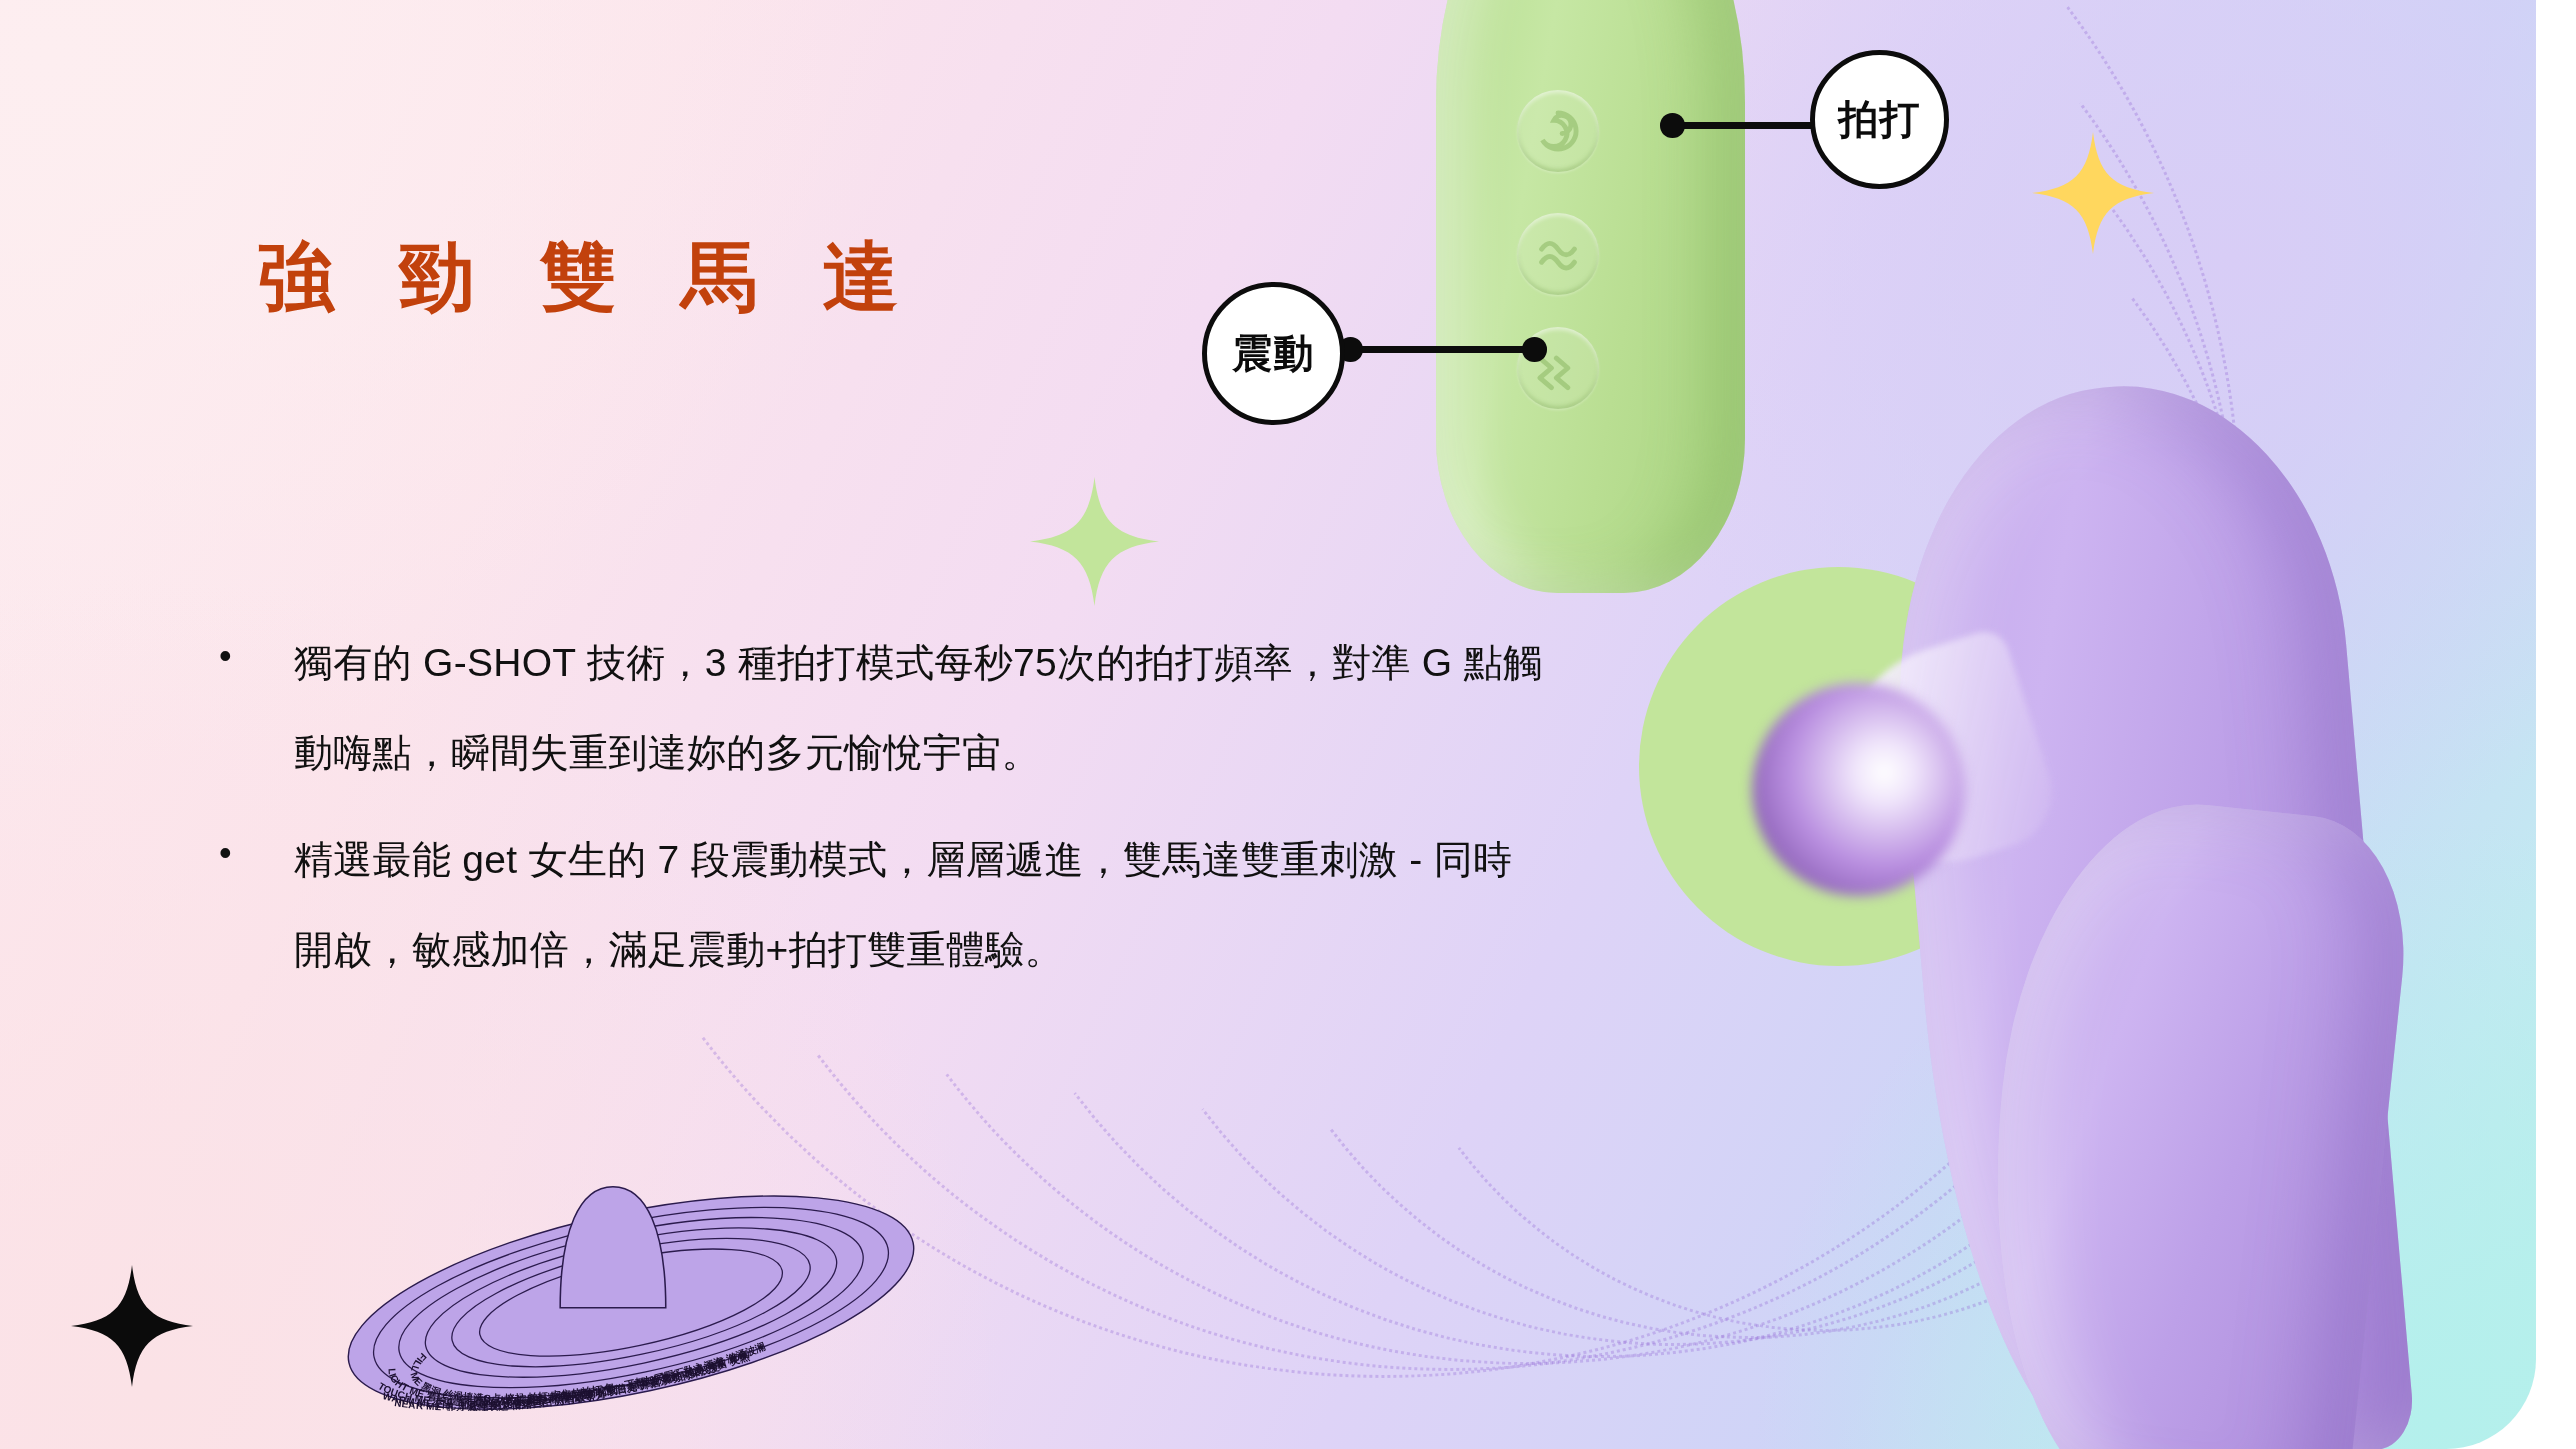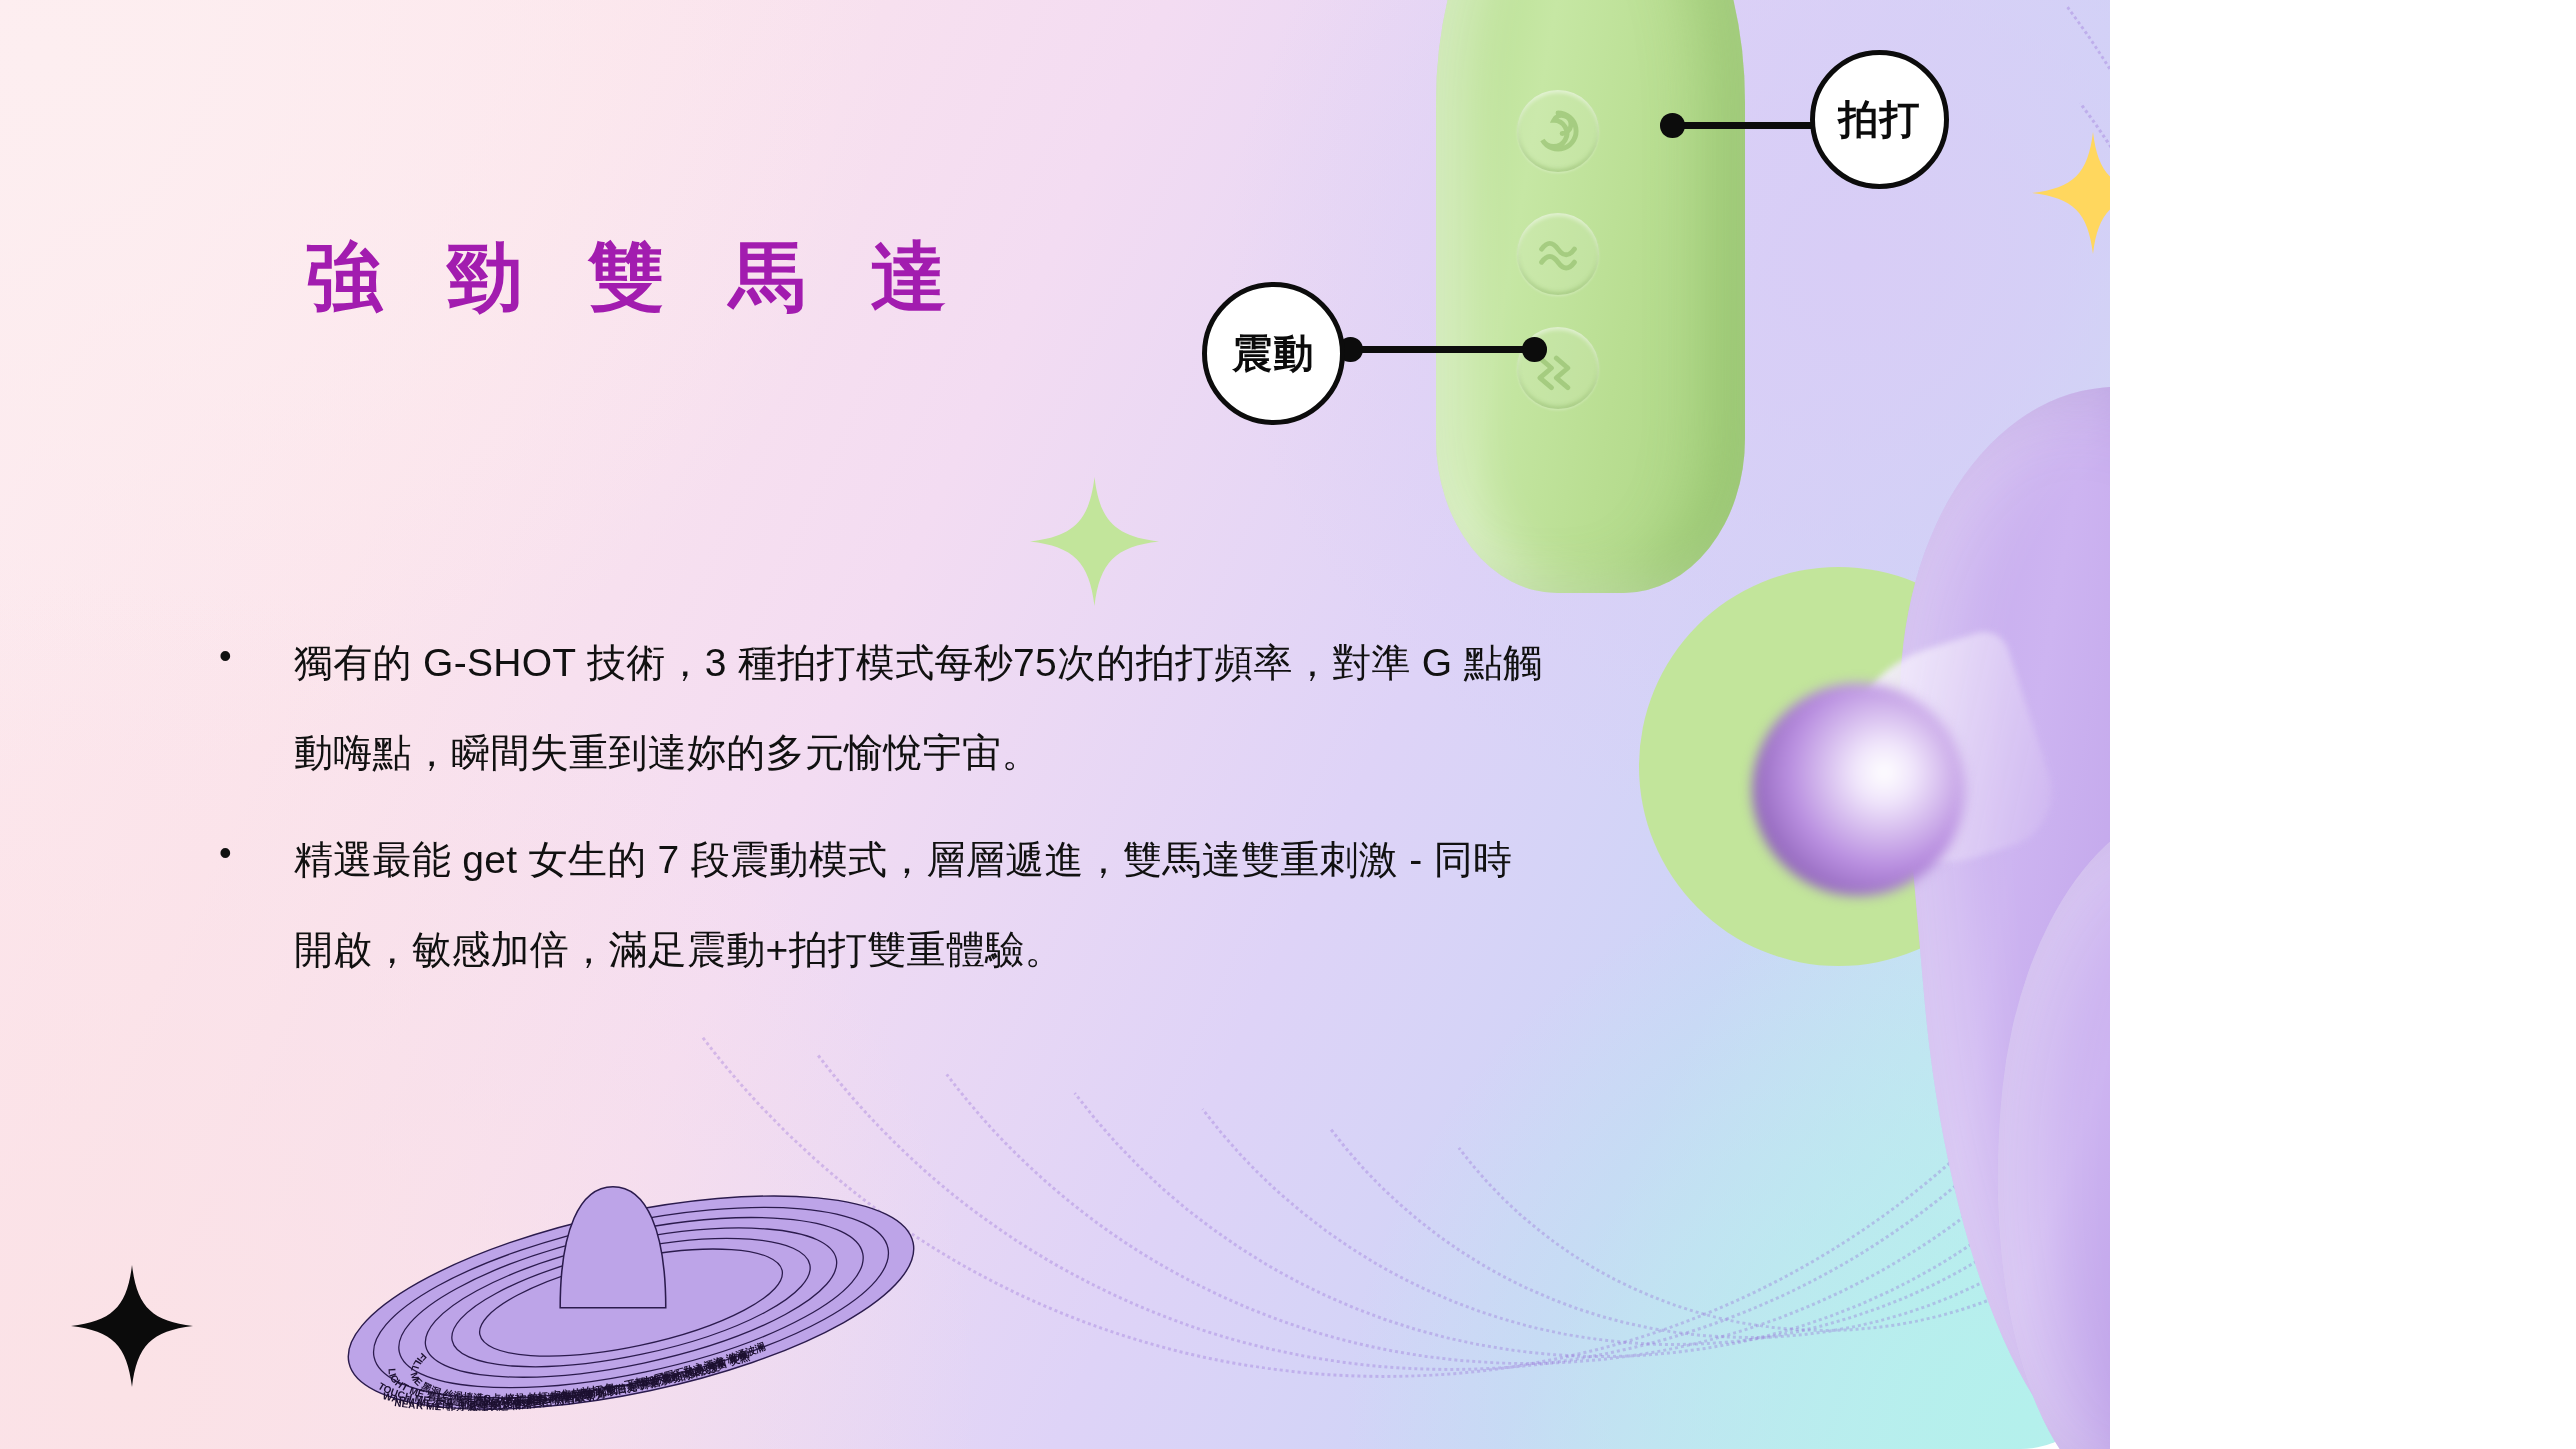--- a/index.html
+++ b/index.html
@@ -1,19 +1,19 @@
 <!DOCTYPE html>
 <html style="font-size:10.3px"><head>
 <meta charset="utf-8">
 <style>
   html,body{margin:0;padding:0;background:#ffffff;}
   body{width:2576px;height:1449px;overflow:hidden;
        font-family:"Liberation Sans","DejaVu Sans",sans-serif;}
 
-  #stage{position:relative;width:2110px;height:1449px;overflow:hidden;background:#fff;}
+  #stage{position:relative;width:2536px;height:1449px;overflow:hidden;background:#fff;}
 
   
   .card{position:absolute;inset:0;overflow:hidden;
         border-radius:0 0 90px 0;
         background:
           radial-gradient(1095px 966px at 96% 98%, #b4f0ec 0%, rgba(180,240,236,0) 62%),
           radial-gradient(966px 902px at 88% 18%, #d8cdf6 0%, rgba(216,205,246,0) 65%),
           radial-gradient(1224px 1159px at 6% 96%, #fbe2e6 0%, rgba(251,226,230,0) 70%),
           radial-gradient(1288px 1095px at 2% 4%, #fdeef0 0%, rgba(253,238,240,0) 66%),
           linear-gradient(115deg,#fdecef 0%,#fbe4ec 22%,#f3dcf2 42%,#ded3f7 62%,#cdd4f7 78%,#c3e8f2 92%,#b8f0ea 100%);}
@@ -51,23 +51,23 @@
   .callout span{font-size:40px;font-weight:700;color:#0b0b0b;letter-spacing:1.3px;
        font-family:"Liberation Sans","DejaVu Sans",sans-serif;}
   .lead{position:absolute;height:7px;background:#0c0c0c;border-radius:3.9px;}
   .lead-dot{position:absolute;width:24.5px;height:24.5px;border-radius:50%;background:#0c0c0c;}
 
   
   .spark{position:absolute;}
   .spark svg{width:100%;height:100%;display:block;}
 
   
-  .title{position:absolute;left:258px;top:227px;font-size:76px;font-weight:700;color:#a21caf;
+  .title{position:absolute;left:258px;top:227px;font-size:76px;font-weight:700;color:#c2410c;
        letter-spacing:22px;white-space:nowrap;
-       font-family:"Liberation Sans","DejaVu Sans",sans-serif;margin-left:48px;}
+       font-family:"Liberation Sans","DejaVu Sans",sans-serif;}
   .subtitle{position:absolute;left:253px;top:442px;font-size:55px;font-weight:700;color:#151515;
        letter-spacing:1.3px;white-space:nowrap;
        font-family:"Liberation Sans","DejaVu Sans",sans-serif;}
   .bullets{position:absolute;left:219px;top:618px;width:1327px;}
   .bullet{display:flex;margin-bottom:16.7px;}
   .bullet .dot{width:75px;flex:0 0 75px;font-size:36px;line-height:75px;color:#111;text-align:left;}
   .bullet .btxt{font-size:39px;line-height:90px;color:#111;font-weight:500;letter-spacing:0.3px;
        font-family:"Liberation Sans","DejaVu Sans",sans-serif;}
 
   

